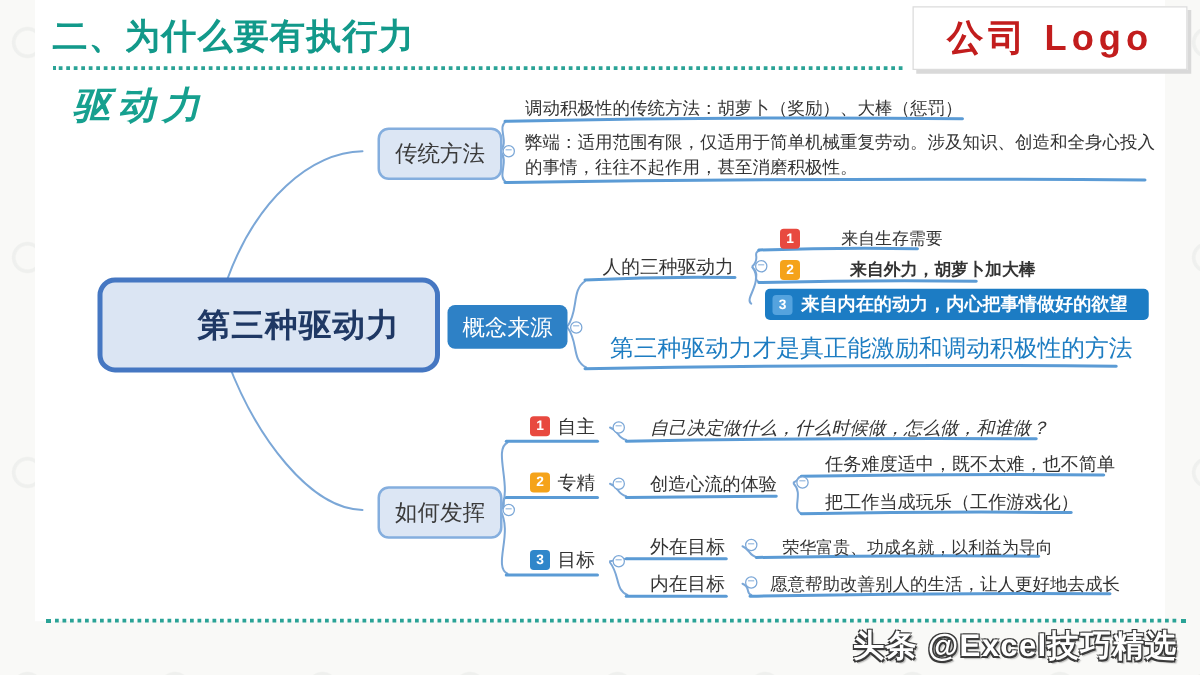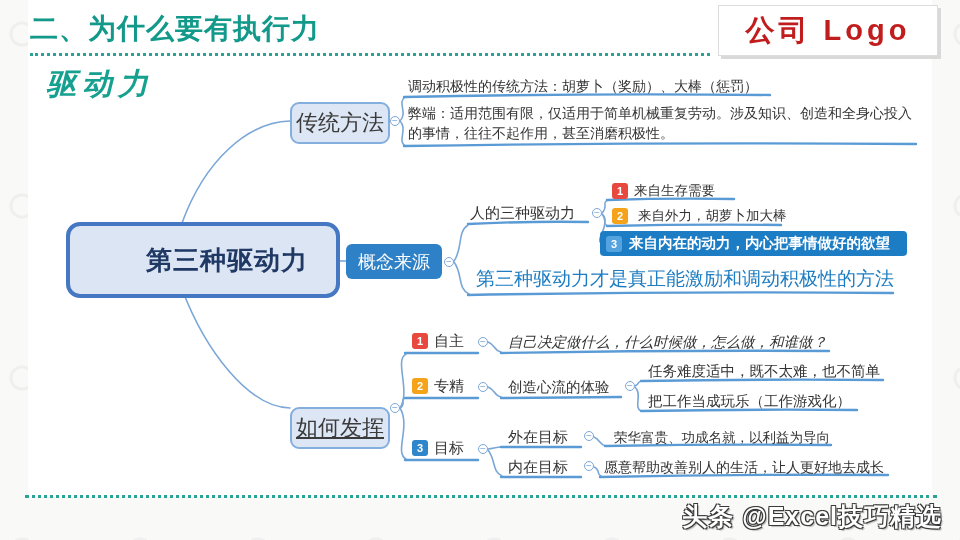--- a/index.html
+++ b/index.html
@@ -5,38 +5,38 @@
   html,body{margin:0;padding:0;}
   body{width:960px;height:540px;overflow:hidden;font-family:"Liberation Sans",sans-serif;}
   .slide{position:relative;width:960px;height:540px;background-color:#f9f9f7;
     background-image:
       radial-gradient(circle at 22px 34px, transparent 9px, rgba(110,125,120,.07) 10px, rgba(110,125,120,.07) 12px, transparent 13px),
       radial-gradient(circle at 78px 92px, rgba(110,125,120,.06) 7px, transparent 8px),
       radial-gradient(circle at 50px 140px, transparent 11px, rgba(110,125,120,.06) 12px, rgba(110,125,120,.06) 14px, transparent 15px),
       radial-gradient(circle at 100px 40px, rgba(110,125,120,.05) 4px, transparent 5px);
     background-size:118px 172px;}
   .panel{position:absolute;left:28px;top:0;width:904px;height:497px;background:#ffffff;}
-  .abs{position:absolute;}
+  .abs{position:absolute;margin-left:12px;}
   .title{left:30px;top:10px;font-size:28px;font-weight:bold;color:#12998a;letter-spacing:1px;}
   .dotline-top{left:30px;top:53px;width:680px;border-top:3px dotted #2aa396;}
   .logo-box{left:718px;top:5px;width:218px;height:49px;background:#fff;border:1px solid #dcdcdc;
     box-shadow:3px 3px 0 #d9d9d9;display:flex;align-items:center;justify-content:center;}
   .logo-text{color:#c21d1d;font-size:29px;font-weight:bold;letter-spacing:4px;}
   .subtitle{left:46px;top:64px;font-size:30px;font-weight:bold;font-style:italic;color:#16a08f;
     font-family:"DejaVu Serif",serif;letter-spacing:6px;}
   svg.lines{position:absolute;left:0;top:0;pointer-events:none;}
   .conn{stroke:#7ba7d7;stroke-width:1.6;fill:none;stroke-linecap:round;}
   .ul{stroke:#5b9bd5;stroke-width:2.4;fill:none;stroke-linecap:round;}
   .root-node{left:66px;top:222px;width:218px;height:68px;background:#dbe5f3;border:4px solid #4577c2;
     border-radius:14px;display:flex;align-items:center;justify-content:center;
     font-size:26px;font-weight:bold;color:#1f3864;letter-spacing:1px;padding-left:48px;}
   .branch-node{background:#dce6f4;border:2px solid #84aede;border-radius:9px;
-    display:flex;align-items:center;justify-content:center;font-size:22px;color:#3b3b3b;}
+    display:flex;align-items:center;justify-content:center;font-size:18px;color:#3b3b3b;}
   .node-trad{left:290px;top:102px;width:96px;height:38px;}
-  .node-how{left:290px;top:407px;width:96px;height:38px;text-decoration:underline;}
+  .node-how{left:290px;top:389px;width:96px;height:38px;}
   .node-concept{left:346px;top:244px;width:96px;height:35px;background:#2e81c6;border-radius:6px;
     display:flex;align-items:center;justify-content:center;font-size:18px;color:#ffffff;}
   .leaf{color:#333;font-size:14px;white-space:nowrap;}
   .leaf-wrap{color:#333;font-size:14px;width:512px;line-height:20px;white-space:normal;}
   .mid-label{color:#333;font-size:15px;white-space:nowrap;}
   .badge{width:16px;height:16px;border-radius:3px;color:#fff;font-size:11px;font-weight:bold;
     display:flex;align-items:center;justify-content:center;}
   .badge-red{background:#e8493f;}
   .badge-orange{background:#f5a31a;}
   .badge-blue{background:#2f86ca;}
@@ -110,24 +110,24 @@
   <div class="abs root-node">第三种驱动力</div>
 
   <div class="abs branch-node node-trad">传统方法</div>
   <div class="abs leaf" style="left:408px;top:78px;">调动积极性的传统方法：胡萝卜（奖励）、大棒（惩罚）</div>
   <div class="abs leaf-wrap" style="left:408px;top:103px;">弊端：适用范围有限，仅适用于简单机械重复劳动。涉及知识、创造和全身心投入的事情，往往不起作用，甚至消磨积极性。</div>
 
   <div class="abs node-concept">概念来源</div>
   <div class="abs mid-label" style="left:470px;top:204px;">人的三种驱动力</div>
 
   <div class="abs badge badge-red" style="left:612px;top:183px;">1</div>
-  <div class="abs leaf" style="left:634px;top:182px;font-size:13.5px;">来自生存需要</div>
+  <div class="abs leaf" style="left:661px;top:182px;font-size:13.5px;">来自生存需要</div>
 
   <div class="abs badge badge-orange" style="left:612px;top:208px;">2</div>
-  <div class="abs leaf" style="left:638px;top:207px;font-size:13.5px;">来自外力，胡萝卜加大棒</div>
+  <div class="abs leaf" style="left:668px;top:207px;font-size:13.5px;font-weight:bold;">来自外力，胡萝卜加大棒</div>
 
   <div class="abs hl-bar">
     <span class="hl-badge">3</span>
     <span class="hl-text">来自内在的动力，内心把事情做好的欲望</span>
   </div>
 
   <div class="abs statement">第三种驱动力才是真正能激励和调动积极性的方法</div>
 
   <div class="abs branch-node node-how">如何发挥</div>
 

